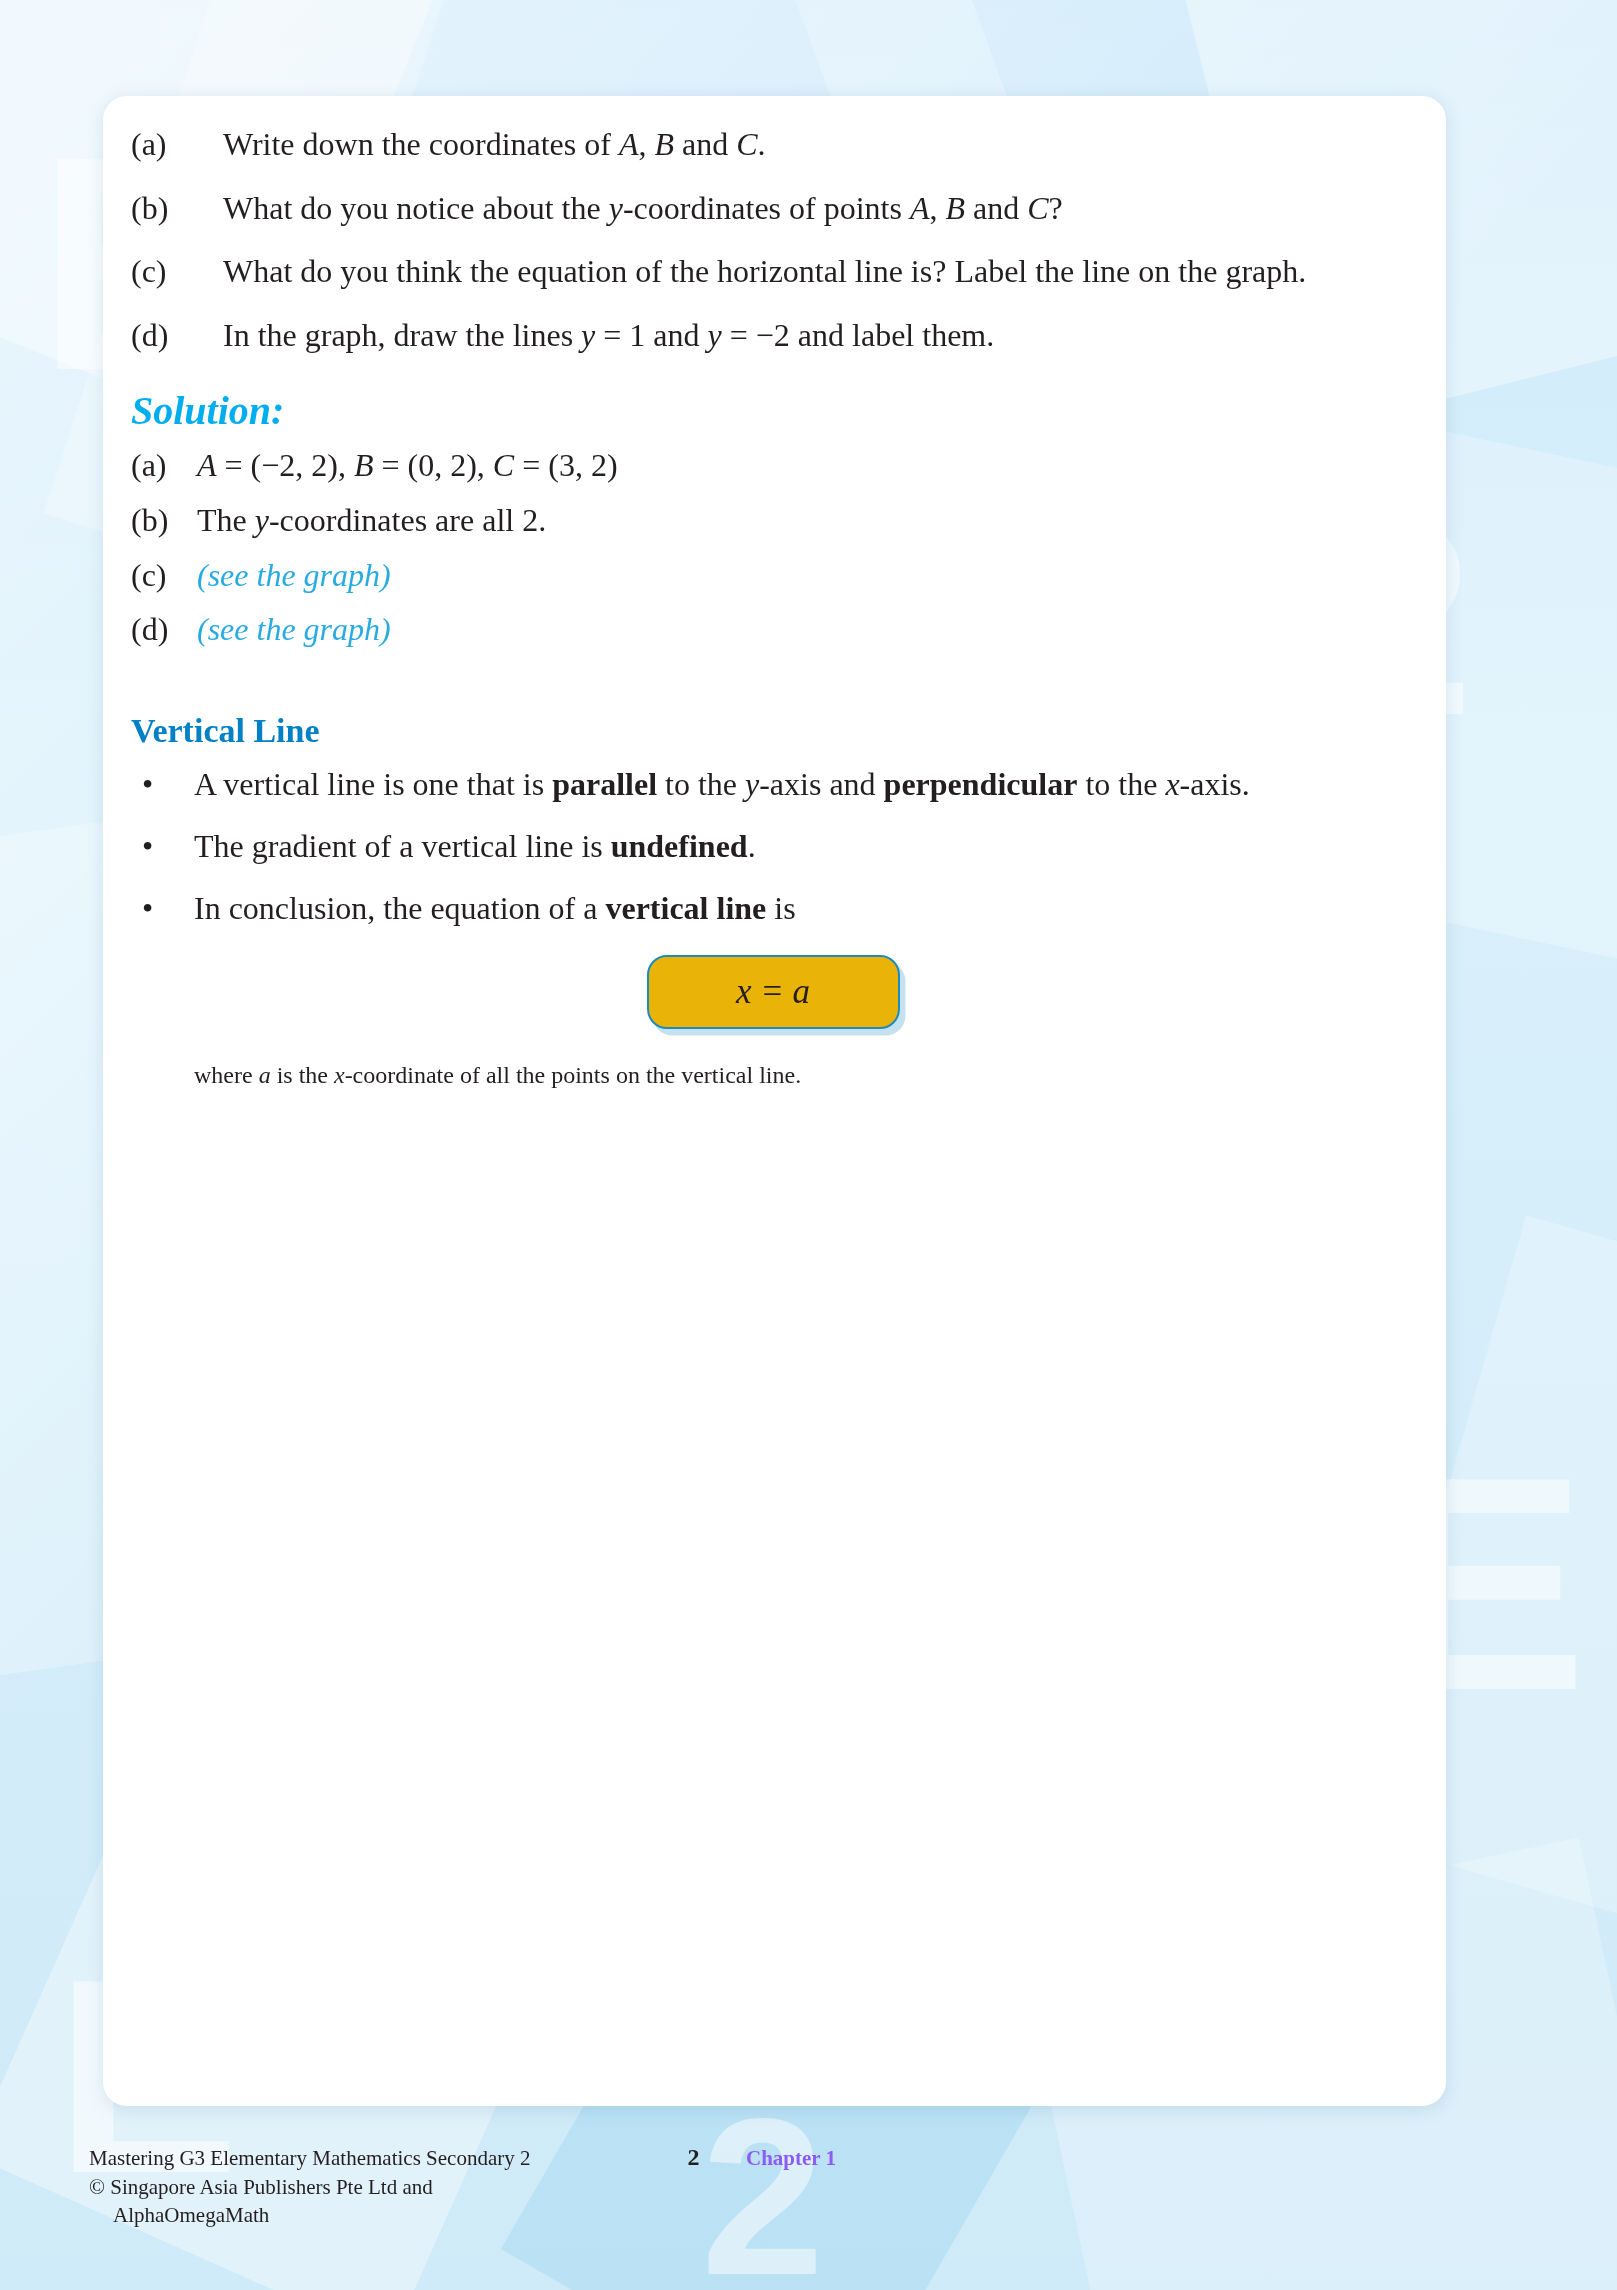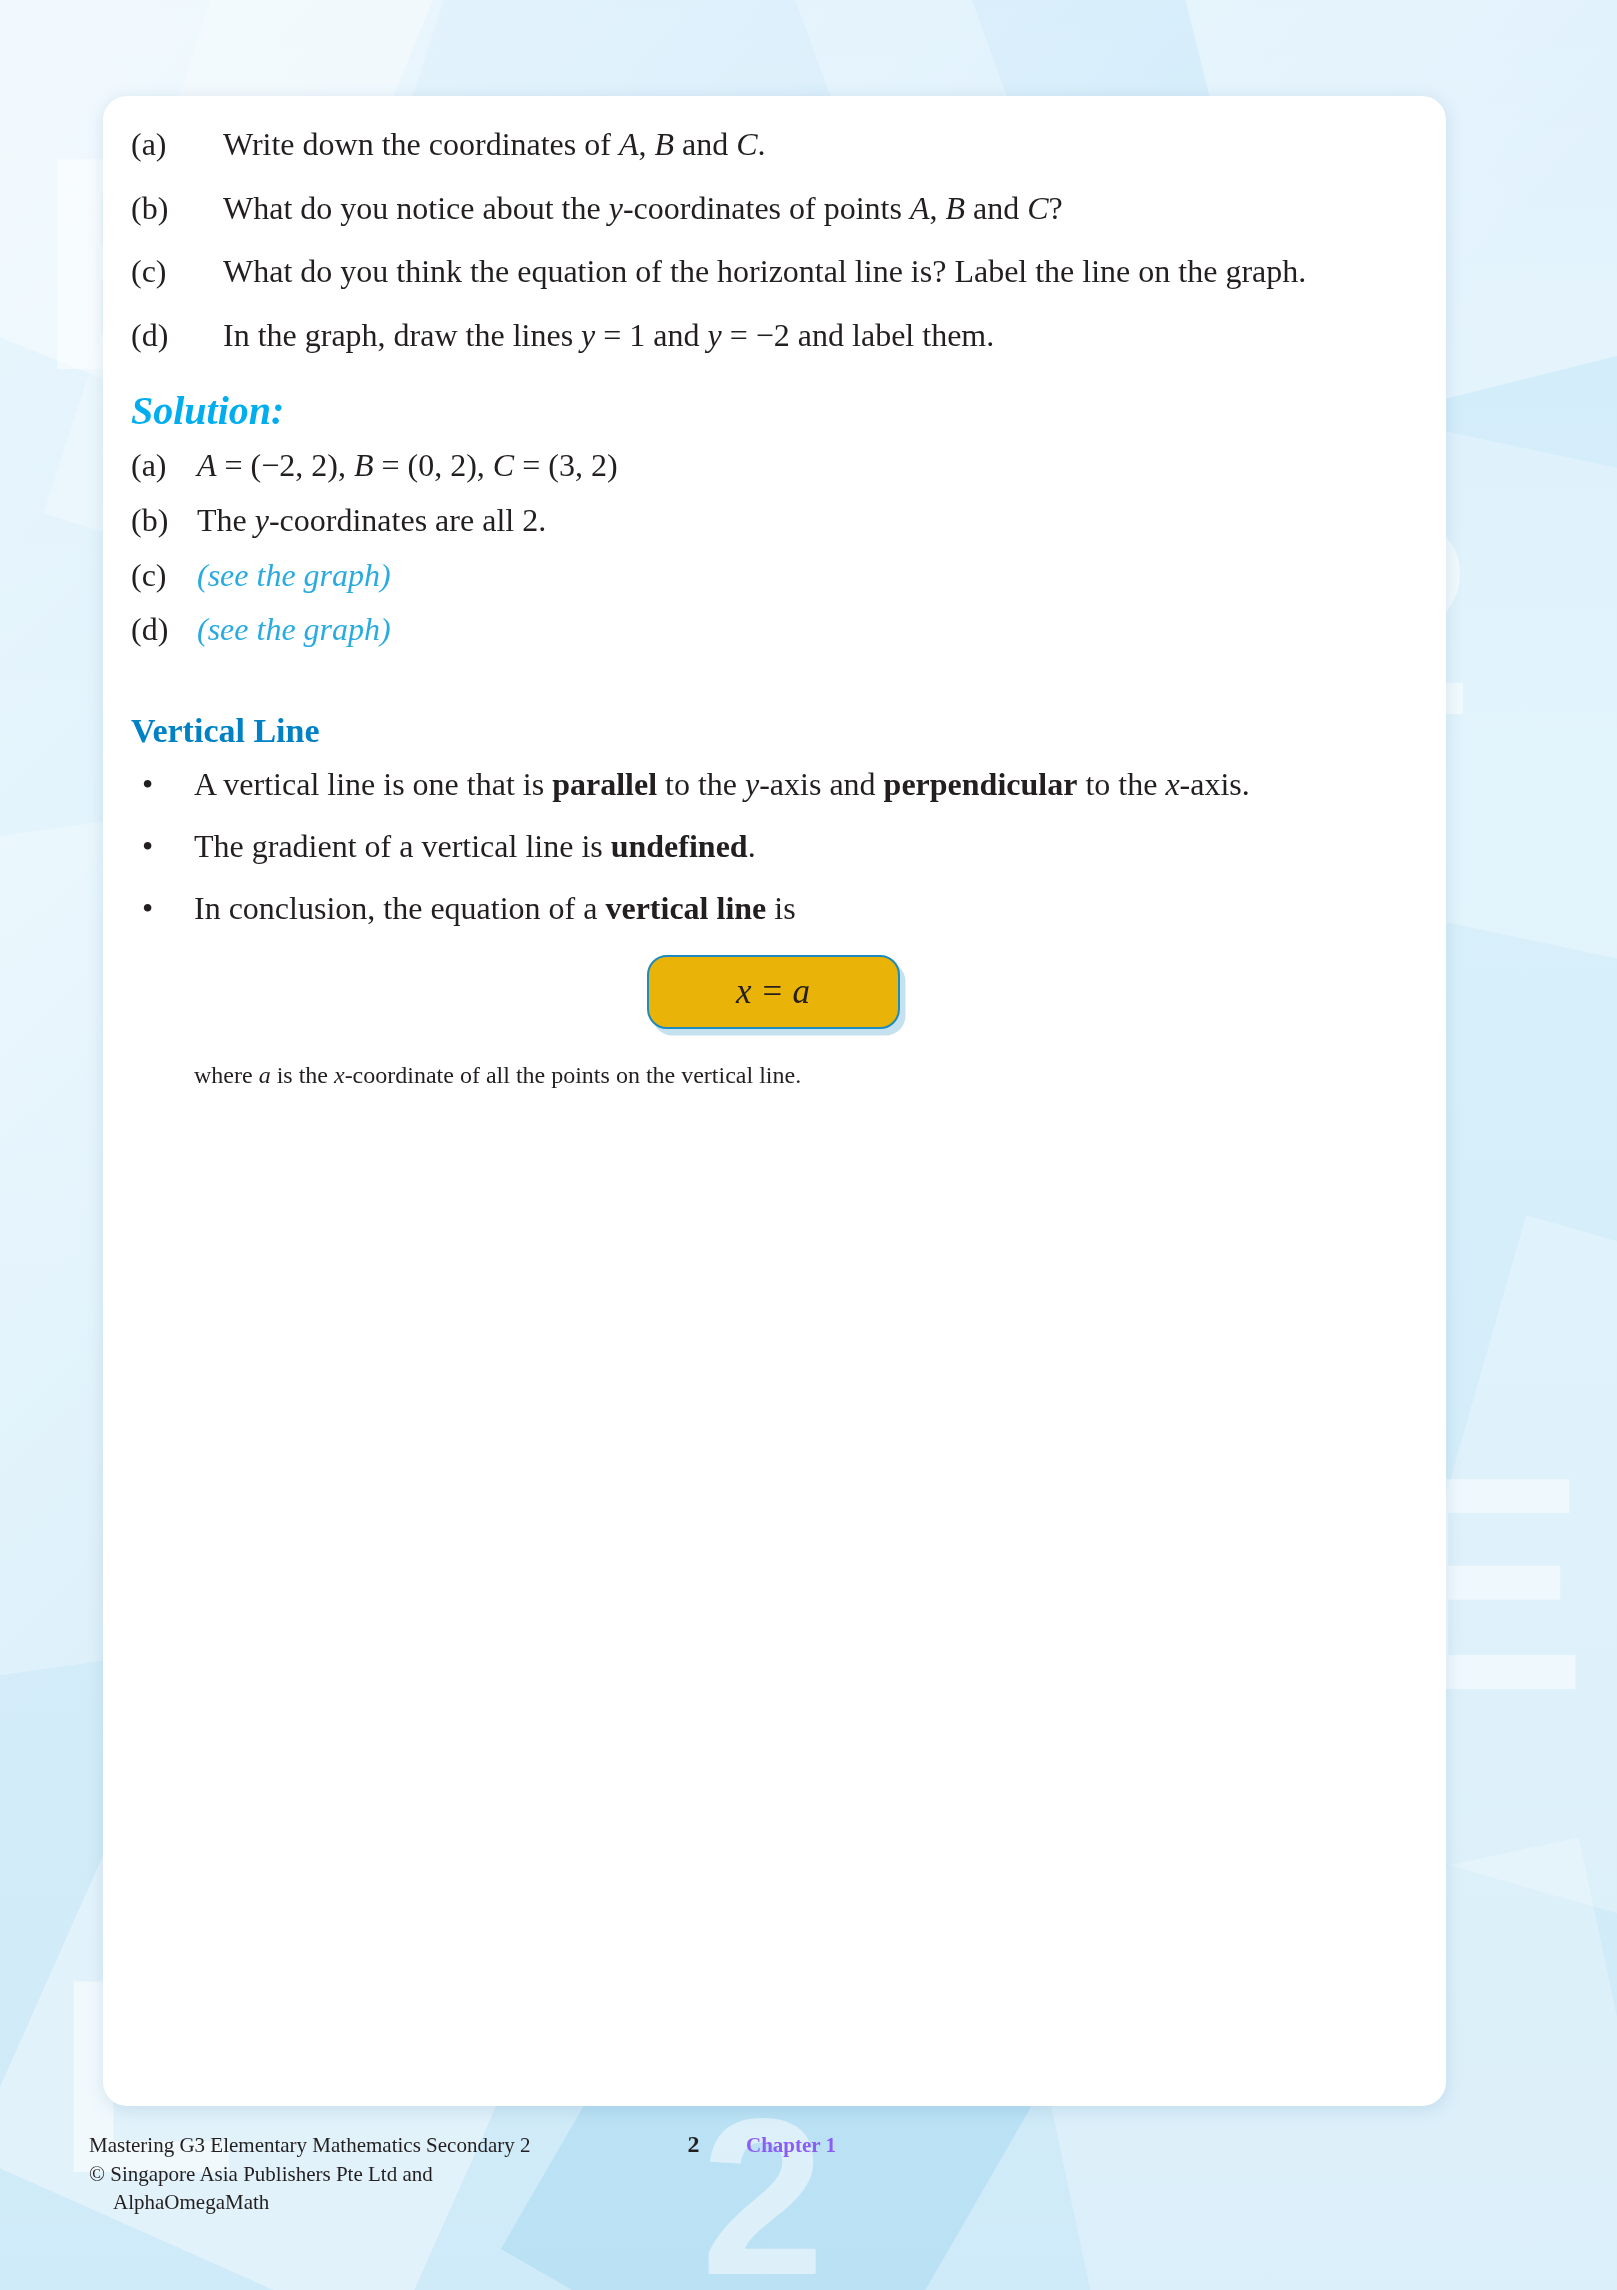--- a/index.html
+++ b/index.html
@@ -163,21 +163,21 @@
     color: #231f20;
     margin-left: 63px;
     margin-top: 31px;
   }
 
   
   .footer {
     position: absolute;
     left: 89px;
     right: 111px;
-    bottom: 74px;
+    bottom: 61px;
     display: flex;
     align-items: flex-start;
     font-size: 21px;
     color: #231f20;
   }
   .footer-left {
     width: 572px;
     line-height: 1.36;
   }
   .footer-left .indent { padding-left: 24px; }

